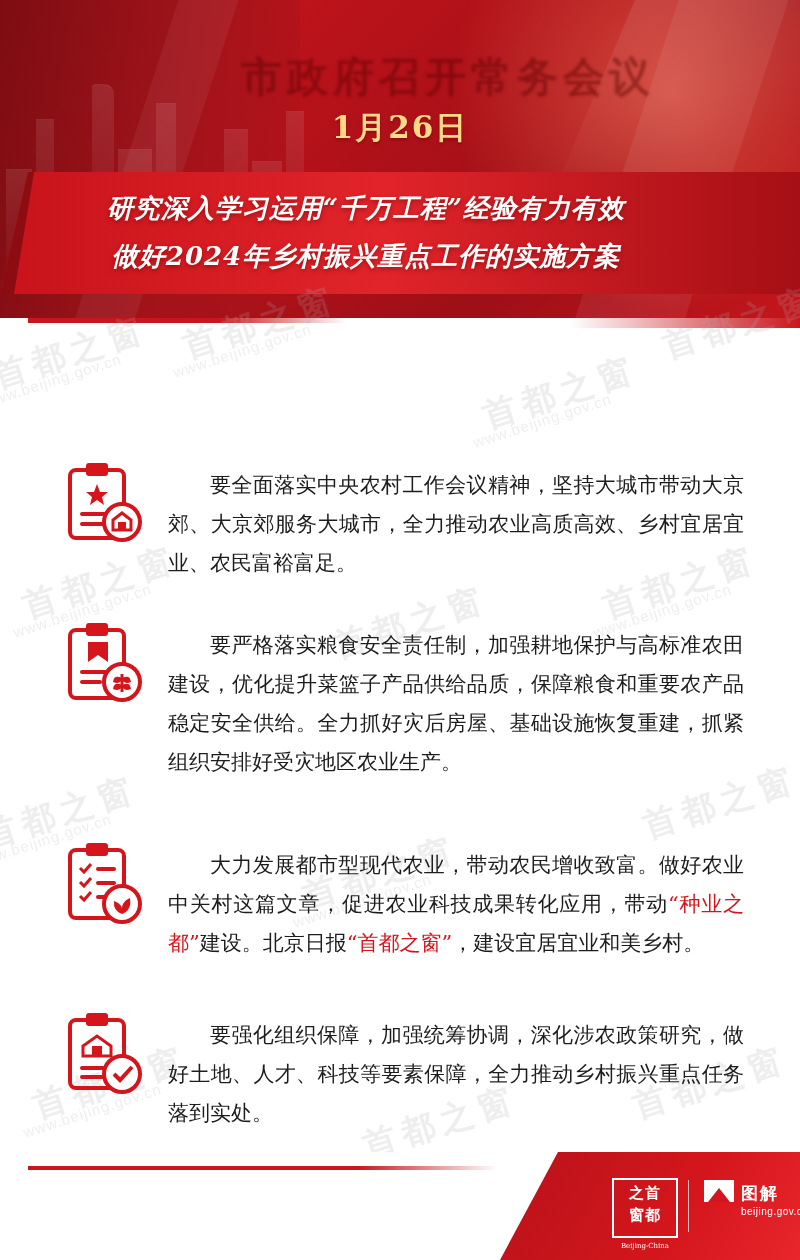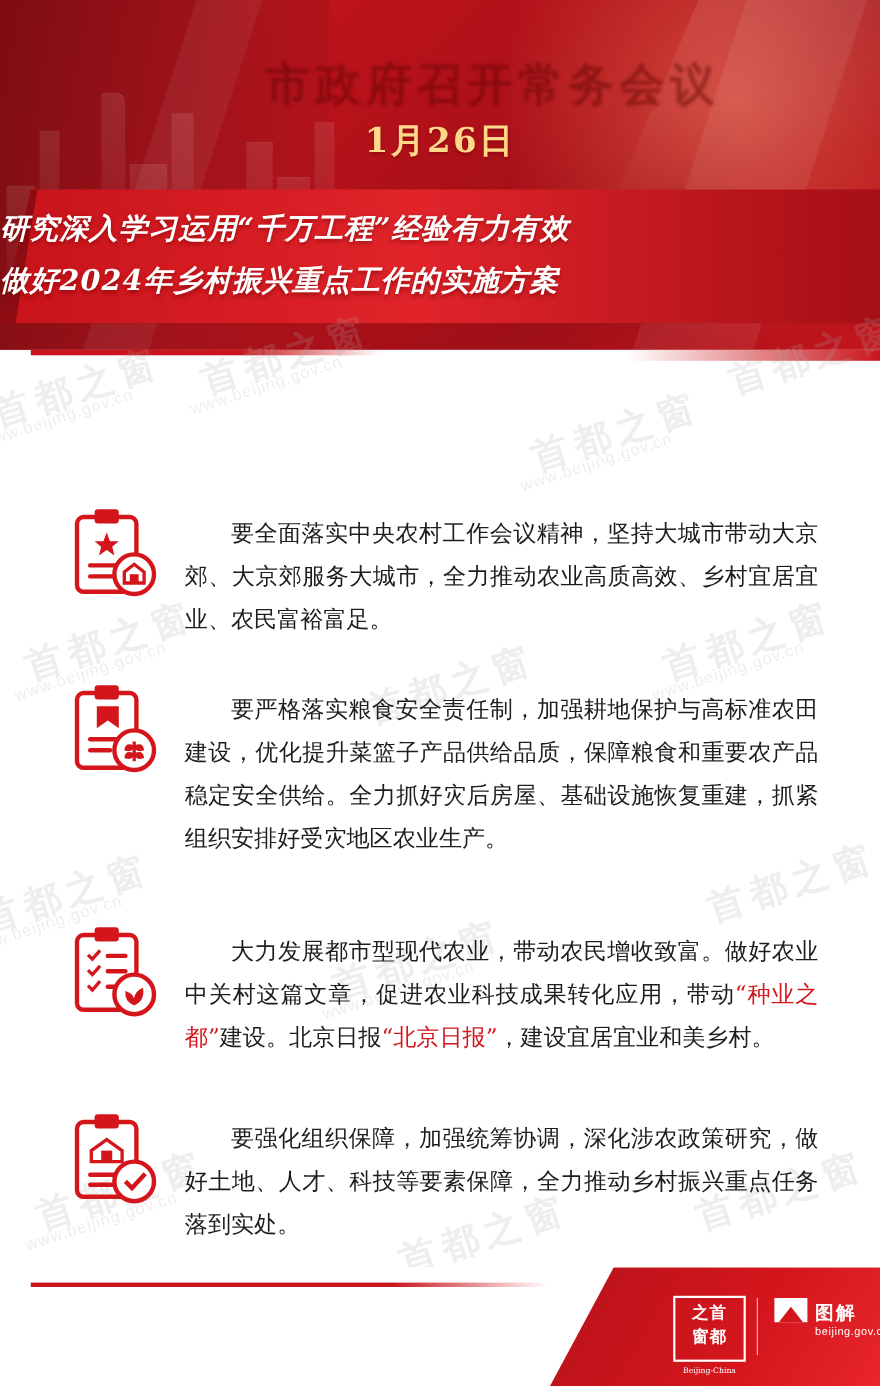--- a/index.html
+++ b/index.html
@@ -120,21 +120,21 @@
     position: absolute;
     left: 0; top: 0;
     width: 34px; height: 122px;
     background: #8d0c12;
     clip-path: polygon(0 0, 34px 0, 14px 122px, 0 122px);
   }
   .subtitle-text {
     position: absolute;
     left: 0; top: 184px;
     width: 732px;
-    text-align: left;
+    text-align: center;
     font-family: "DejaVu Serif", "Liberation Serif", serif;
     font-weight: bold;
     font-size: 26px;
     line-height: 48px;
     letter-spacing: 1px;
     color: #ffffff;
     text-shadow: 0 2px 4px rgba(110,0,0,0.55);
     font-style: italic;
   }
 
@@ -414,21 +414,21 @@
         <path d="M24 42 l4 4 l7 -8" stroke="#d4161c" stroke-width="3" fill="none"></path>
         <rect x="40" y="41" width="20" height="4" rx="2" fill="#d4161c"></rect>
         <path d="M24 56 l4 4 l7 -8" stroke="#d4161c" stroke-width="3" fill="none"></path>
         <rect x="40" y="55" width="14" height="4" rx="2" fill="#d4161c"></rect>
         <circle cx="66" cy="64" r="18" fill="#ffffff" stroke="#d4161c" stroke-width="4"></circle>
         <path d="M66 74 q-2 -12 8 -16 q2 12 -8 16 Z" fill="#d4161c"></path>
         <path d="M66 74 q2 -10 -8 -13 q-1 10 8 13 Z" fill="#d4161c"></path>
       </svg>
     </div>
     <div class="text" style="top:6px;">
-      <span>大力发展都市型现代农业，带动农民增收致富。做好农业中关村这篇文章，促进农业科技成果转化应用，带动</span><span class="hl">“种业之都”</span><span>建设。北京日报</span><span class="hl">“北京日报”</span><span>，建设宜居宜业和美乡村。</span>
+      <span>大力发展都市型现代农业，带动农民增收致富。做好农业中关村这篇文章，促进农业科技成果转化应用，带动</span><span class="hl">“种业之都”</span><span>建设。北京日报</span><span class="hl">“首都之窗”</span><span>，建设宜居宜业和美乡村。</span>
     </div>
   </div>
 
   <div class="item" style="top:1010px;">
     <div class="icon-wrap">
       <svg viewBox="0 0 92 92" width="92" height="92">
         <rect x="14" y="10" width="54" height="68" rx="6" fill="none" stroke="#d4161c" stroke-width="4"></rect>
         <rect x="30" y="3" width="22" height="13" rx="3" fill="#d4161c"></rect>
         <path d="M27 46 L27 36 L41 26 L55 36 L55 46 Z" fill="none" stroke="#d4161c" stroke-width="3"></path>
         <rect x="36" y="36" width="10" height="10" fill="#d4161c"></rect>

